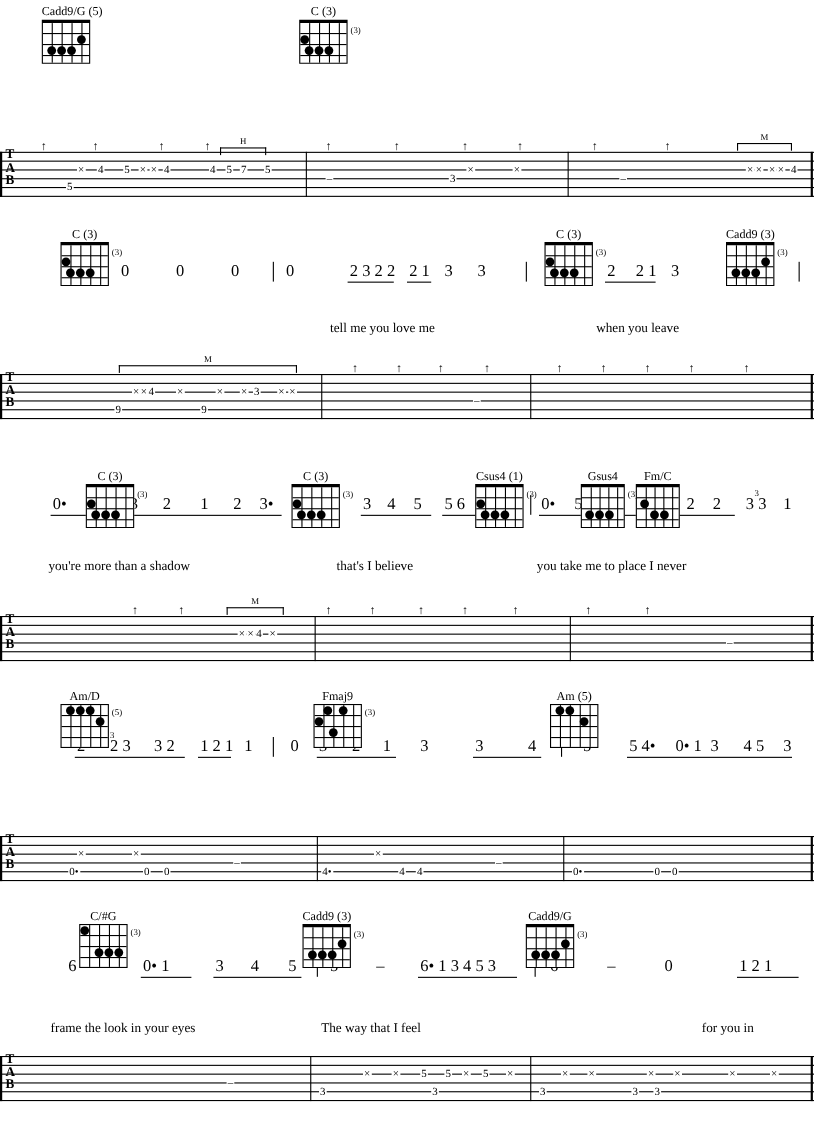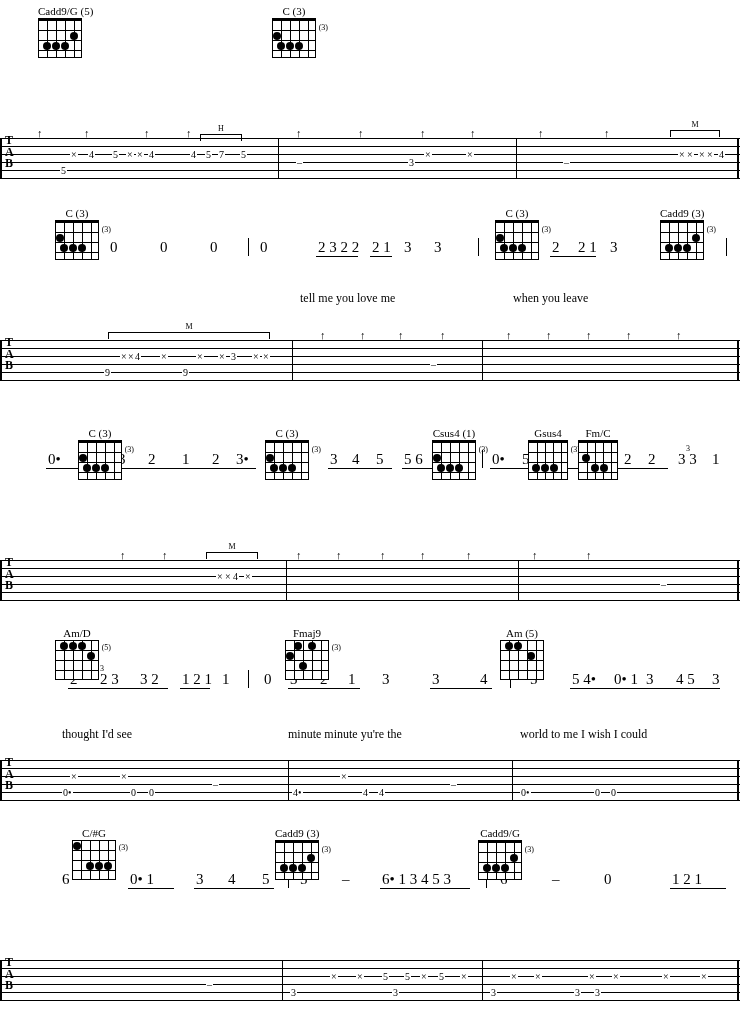--- a/index.html
+++ b/index.html
@@ -166,21 +166,21 @@
     <span class="rnum" style="left:552px;">2</span>
     <span class="und" style="left:550px;top:16px;width:46px;"></span>
     <span class="rnum" style="left:578px;">2 1</span>
     <span class="rnum" style="left:610px;">3</span>
     <span class="rnum" style="left:672px;">–</span>
     <span class="rbar" style="left:726px;top:-2px;"></span>
   </div>
 
   <div class="lyrics" style="top:144px;">
     <span class="lyr" style="left:300px;">tell me you love me</span>
-    <span class="lyr" style="left:513px;text-align:right;">when you leave</span>
+    <span class="lyr" style="left:542px;text-align:right;">when you leave</span>
   </div>
 </div>
 
 <div class="system" style="top:208px;">
 
   <div class="chords">
     <div class="chord" style="left:55px;">
       <div class="cname">C (3)</div>
       <div class="grid">
         <div class="v" style="left:8px"></div>
@@ -302,20 +302,25 @@
     <span class="rnum" style="left:582px;">2</span>
     <span class="rnum" style="left:604px;">1</span>
     <span class="rnum" style="left:624px;">2</span>
     <span class="rnum" style="left:648px;">2</span>
     <span class="und" style="left:556px;top:16px;width:112px;"></span>
     <span class="tripnum" style="left:686px;top:-8px;">3</span>
     <span class="rnum" style="left:678px;">3 3</span>
     <span class="rnum" style="left:712px;">1</span>
   </div>
 
+  <div class="lyrics" style="top:158px;">
+    <span class="lyr" style="left:44px;">you're more than a shadow</span>
+    <span class="lyr" style="left:306px;">that's I   believe</span>
+    <span class="lyr" style="left:488px;">you take me to place I never</span>
+  </div>
 </div>
 
 <div class="system" style="top:428px;">
 
   <div class="chords">
     <div class="chord" style="left:78px;">
       <div class="cname">C (3)</div>
       <div class="grid">
         <div class="v" style="left:8px"></div>
             <div class="v" style="left:17px"></div>
@@ -454,25 +459,20 @@
     <span class="rbar" style="left:510px;top:-2px;"></span>
     <span class="rnum" style="left:530px;">5</span>
     <span class="rnum" style="left:572px;">5 4•</span>
     <span class="rnum" style="left:614px;">0• 1</span>
     <span class="rnum" style="left:646px;">3</span>
     <span class="rnum" style="left:676px;">4 5</span>
     <span class="rnum" style="left:712px;">3</span>
     <span class="und" style="left:570px;top:16px;width:150px;"></span>
   </div>
 
-  <div class="lyrics" style="top:158px;">
-    <span class="lyr" style="left:62px;">thought  I'd see</span>
-    <span class="lyr" style="left:288px;">minute   minute  yu're the</span>
-    <span class="lyr" style="left:520px;">world to me    I wish I could</span>
-  </div>
 </div>
 
 <div class="system" style="top:628px;">
 
   <div class="chords">
     <div class="chord" style="left:55px;">
       <div class="cname">Am/D</div>
       <div class="grid nonut">
         <div class="v" style="left:8px"></div>
             <div class="v" style="left:17px"></div>
@@ -565,20 +565,25 @@
     <span class="rnum" style="left:382px;">6• 1 3 4 5 3</span>
     <span class="und" style="left:380px;top:16px;width:90px;"></span>
     <span class="rbar" style="left:486px;top:-2px;"></span>
     <span class="rnum" style="left:500px;">6</span>
     <span class="rnum" style="left:552px;">–</span>
     <span class="rnum" style="left:604px;">0</span>
     <span class="rnum" style="left:672px;">1 2 1</span>
     <span class="und" style="left:670px;top:16px;width:56px;"></span>
   </div>
 
+  <div class="lyrics" style="top:158px;">
+    <span class="lyr" style="left:46px;">frame        the   look in your eyes</span>
+    <span class="lyr" style="left:292px;">The way  that  I   feel</span>
+    <span class="lyr" style="left:638px;">for you in</span>
+  </div>
 </div>
 
 <div class="system" style="top:828px;">
 
   <div class="chords">
     <div class="chord" style="left:72px;">
       <div class="cname">C/#G</div>
       <div class="grid nonut">
         <div class="v" style="left:8px"></div>
             <div class="v" style="left:17px"></div>

